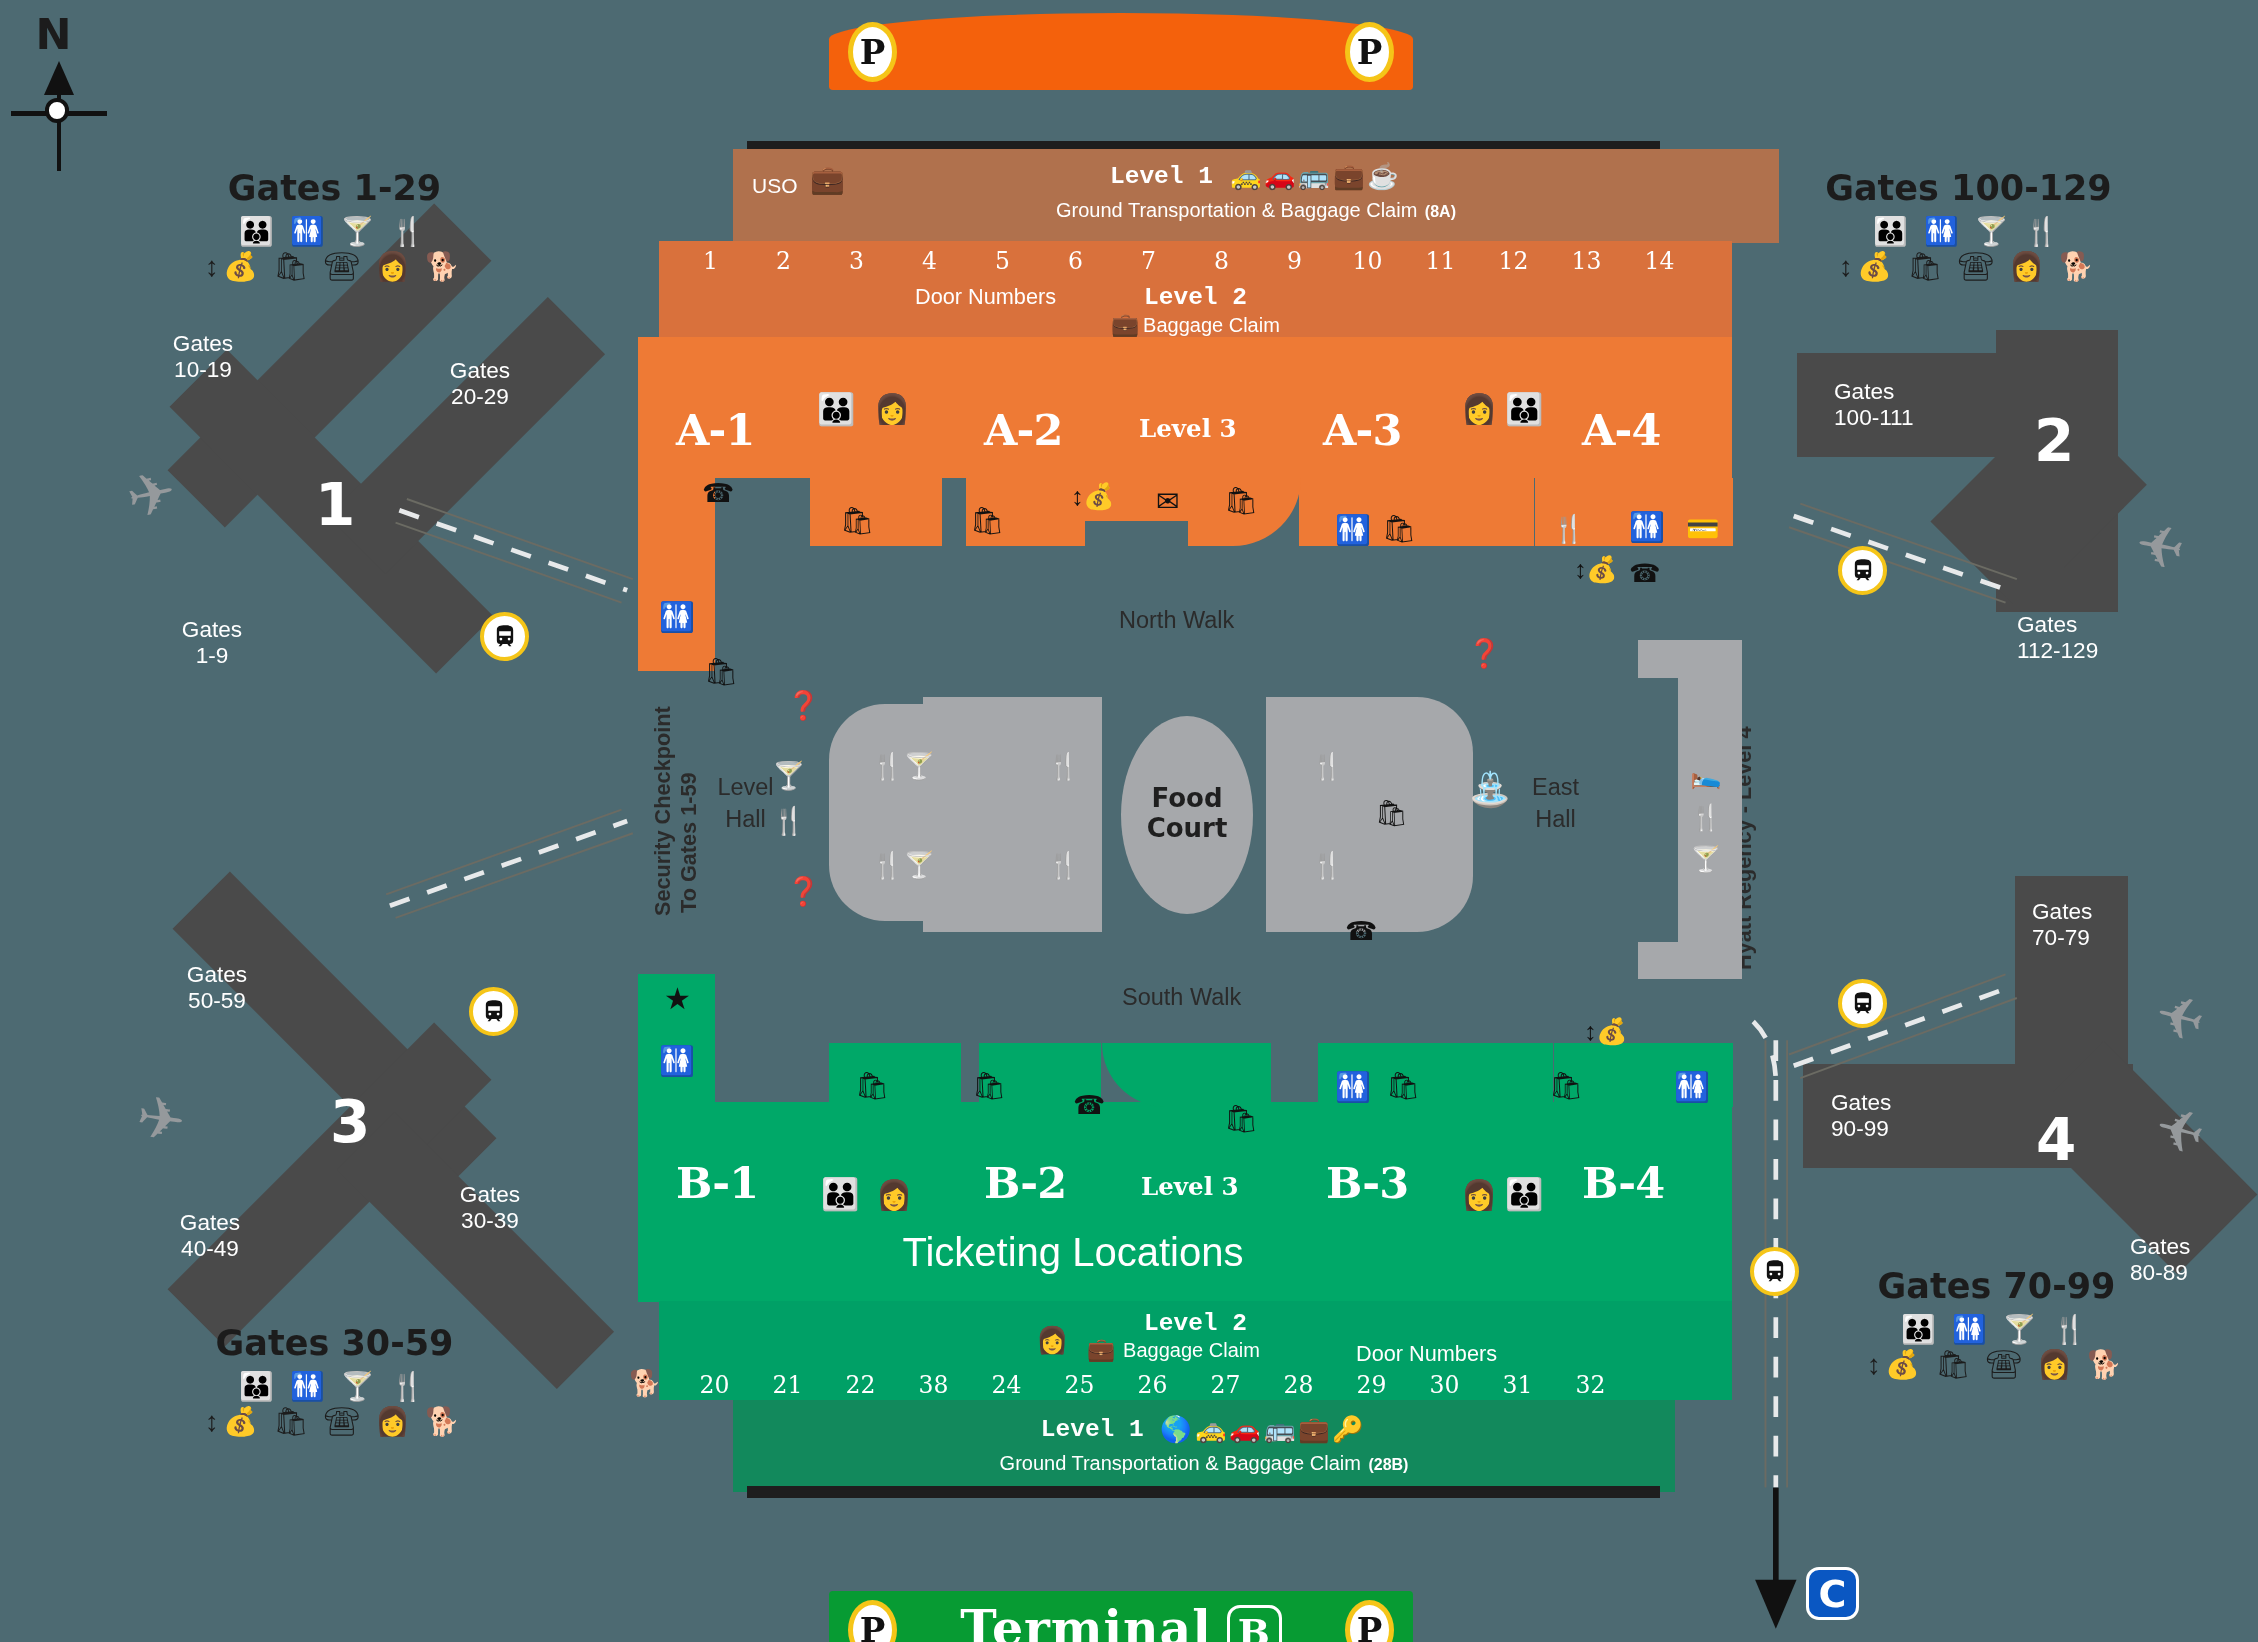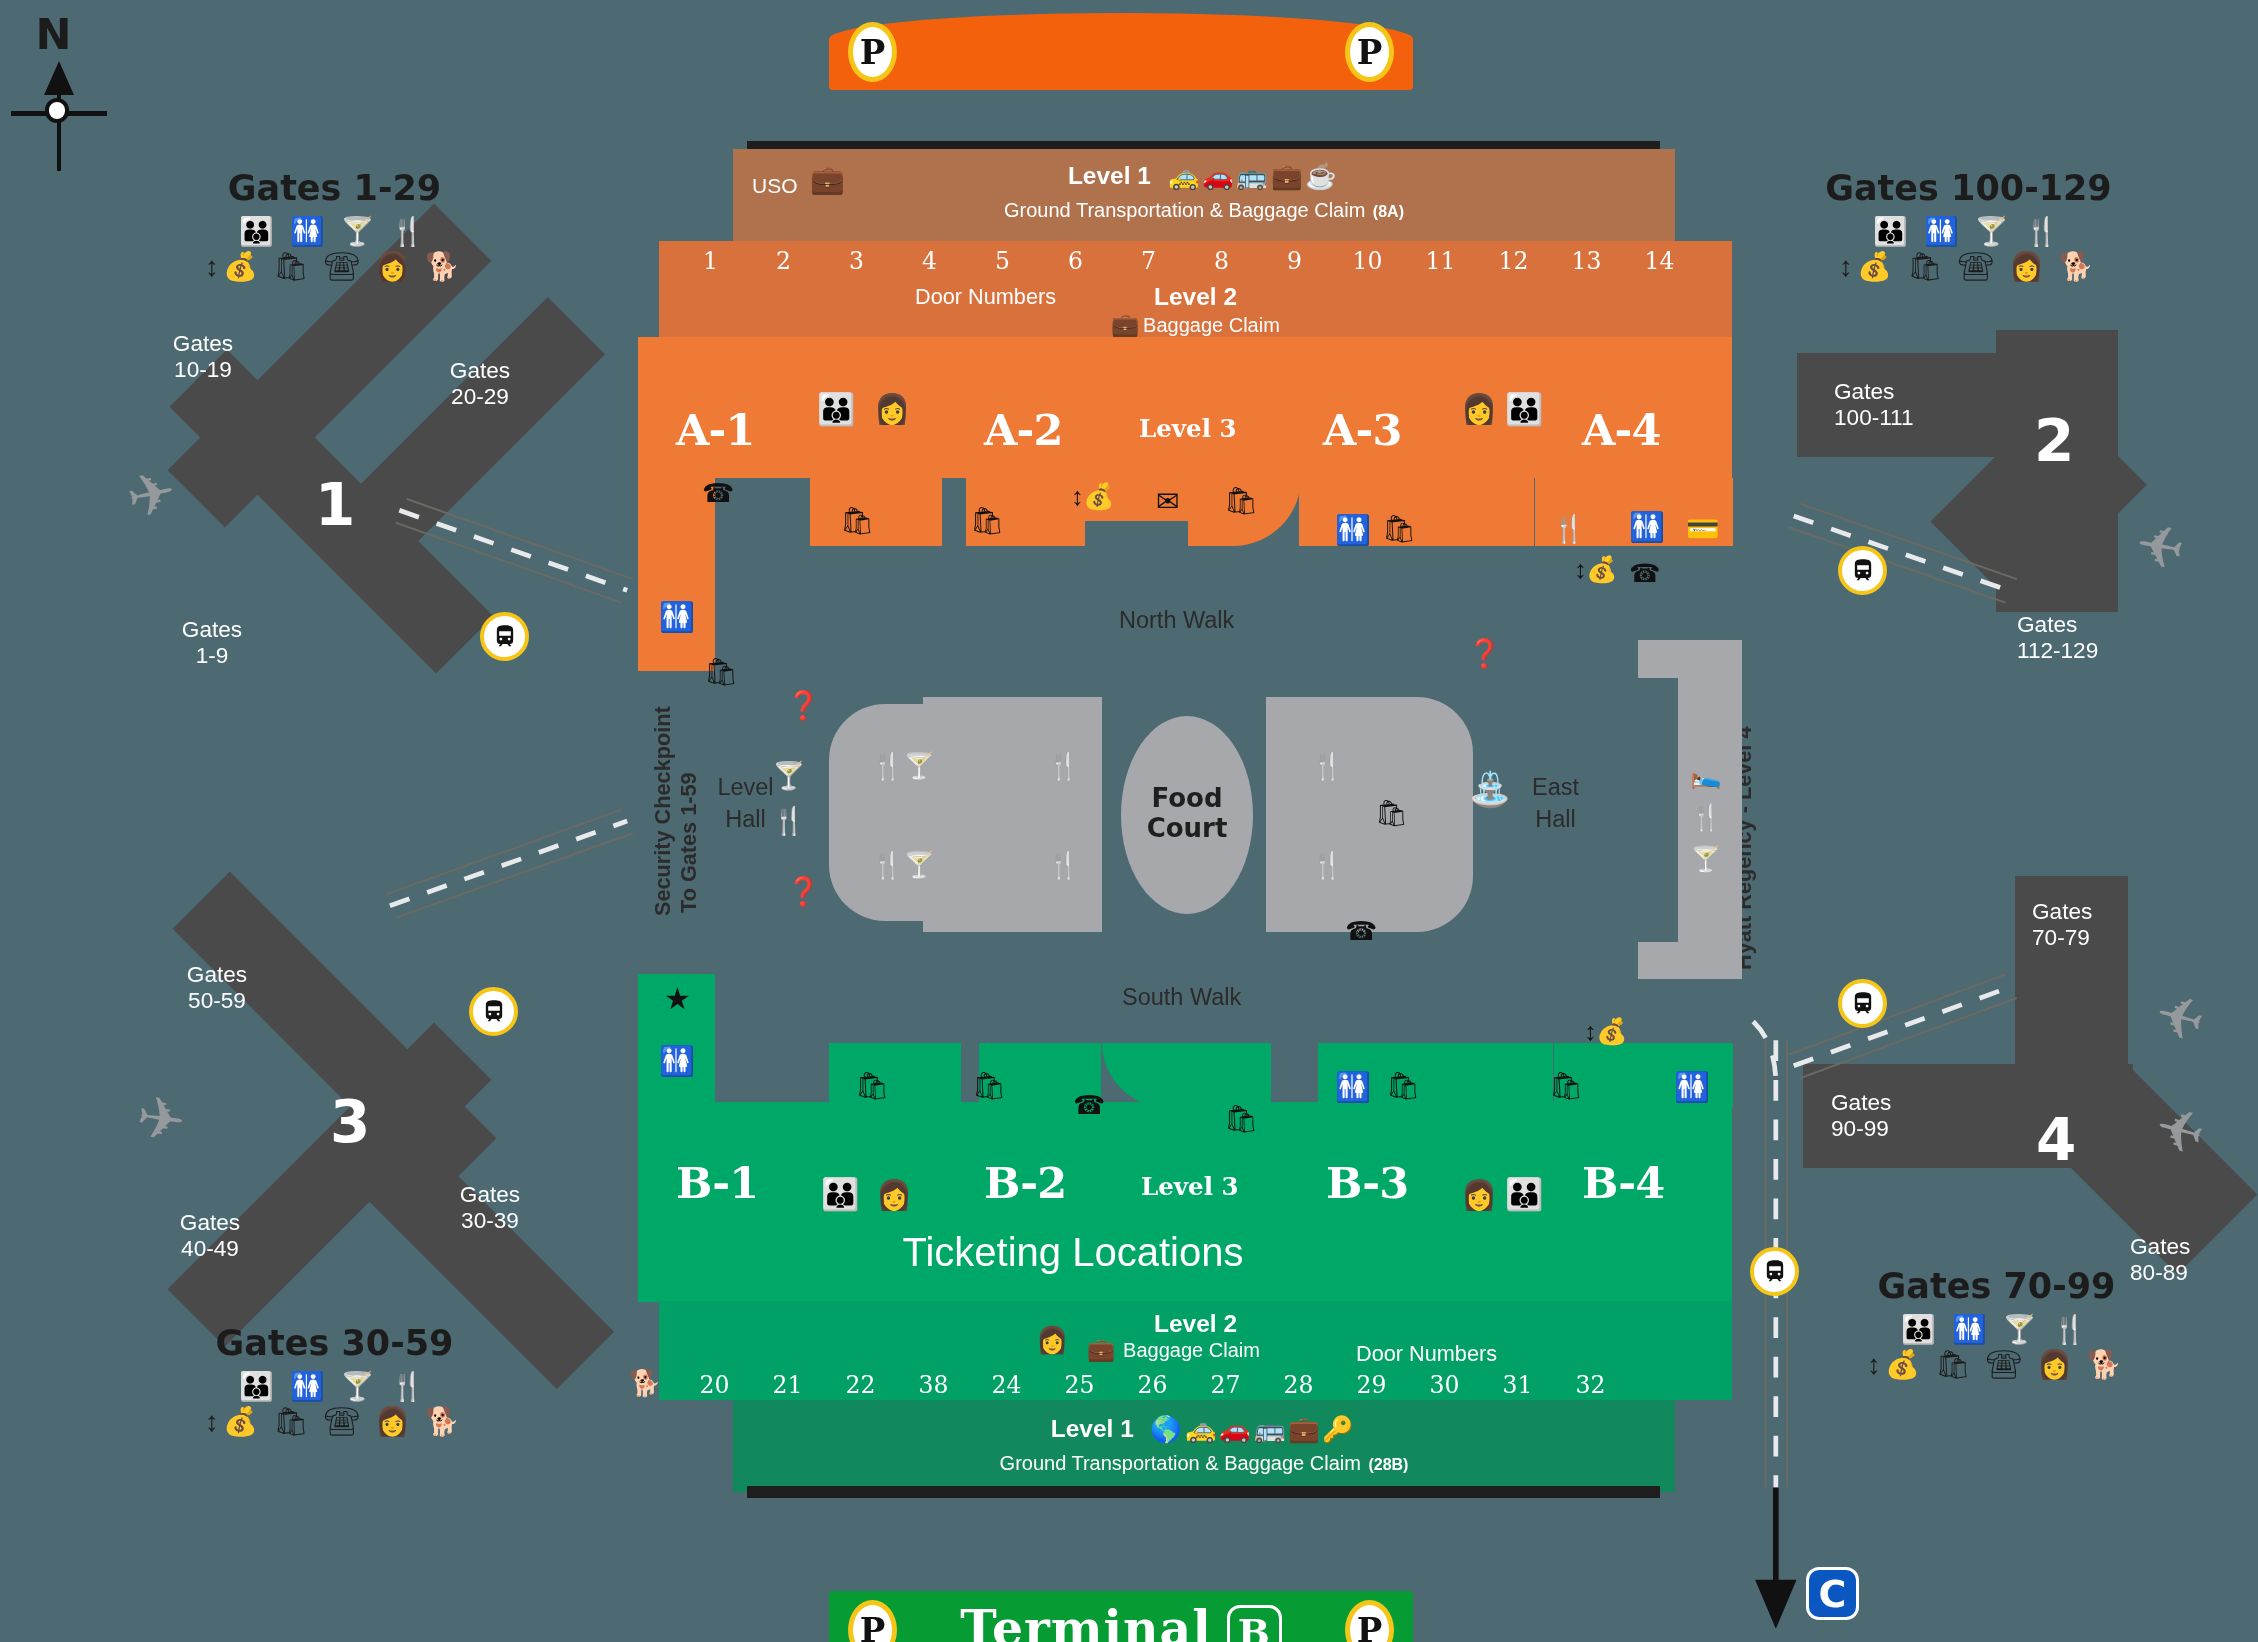--- a/index.html
+++ b/index.html
@@ -39,28 +39,28 @@
   .banner .boxed{display:inline-flex;align-items:center;justify-content:center;
      width:49px;height:49px;border:3.8px solid #fff;border-radius:13px;font-size:38px;
      font-family:"DejaVu Serif",serif;font-weight:bold;color:#fff;margin-left:15px;vertical-align:middle;}
   .pmark{position:absolute;width:49px;height:60px;border-radius:50%;background:#fff;border:5.6px solid #f5c518;
      display:flex;align-items:center;justify-content:center;font-size:34px;font-weight:bold;color:#111;
      font-family:"DejaVu Serif",serif;box-sizing:border-box;}
   .pmark.l{left:19px;top:8.5px;}
   .pmark.r{right:19px;top:8.5px;}
 
   
-  #a-level1{left:733px;top:149px;width:942px;height:94px;}
+  #a-level1{left:733px;top:149px;width:1046px;height:94px;}
   #a-level1-cap{left:747px;top:141px;width:913px;height:13px;}
   #a-level2{left:659px;top:241px;width:1073px;height:99px;}
   #b-level2{left:659px;top:1301px;width:1073px;height:99px;}
   #b-level1{left:733px;top:1400px;width:942px;height:92px;}
   #b-level1-cap{left:747px;top:1486px;width:913px;height:12.2px;}
 
-  .lvl-title{font-family:Liberation Sans, sans-serif;font-weight:bold;color:#fff;font-size:24.5px;}
+  .lvl-title{font-family:Liberation Mono, monospace;font-weight:bold;color:#fff;font-size:24.5px;}
   .lvl-sub{font-family:"Liberation Sans",sans-serif;color:#fff;font-size:20px;}
   .lvl-sub b{font-size:16px;}
 
   
   .doorrow{position:absolute;display:flex;color:#fff;font-family:"DejaVu Serif",serif;font-size:23.5px;}
   .doorrow span{width:73px;text-align:center;}
 
   
   #a-body{left:638px;top:337px;width:1094px;height:141px;}
   #a-lobe-left{left:638px;top:478px;width:77px;height:193px;}

